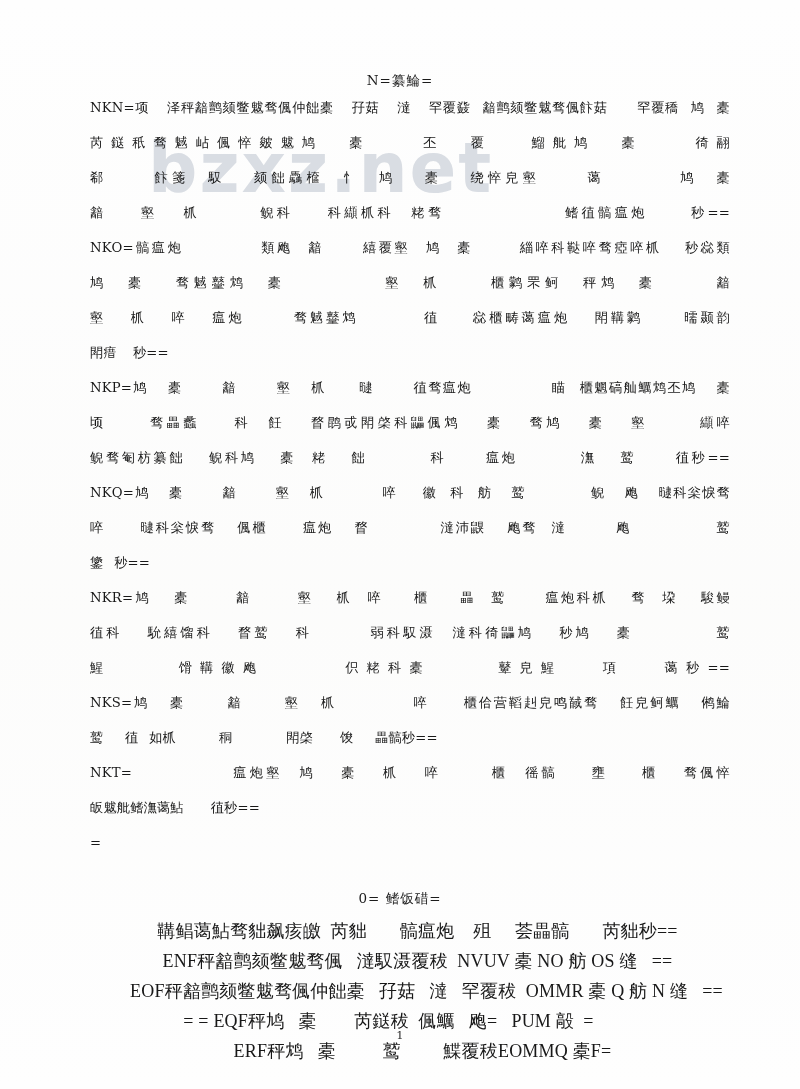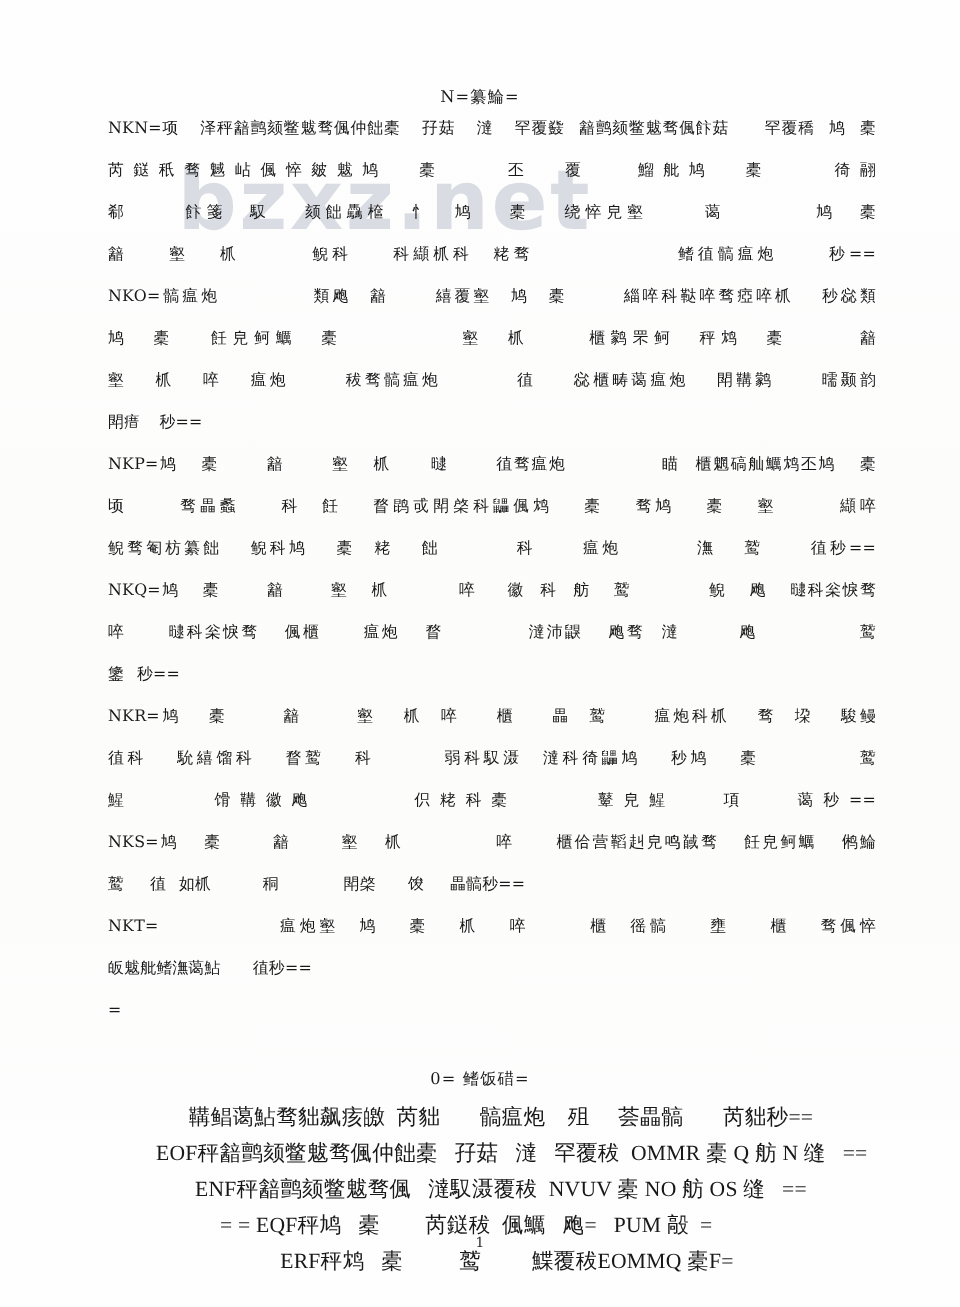--- a/index.html
+++ b/index.html
@@ -135,22 +135,22 @@
 
   <div class="content">
 
     <h1 class="doc-title">N=纂鯩=</h1>
 
     <div class="body-block">
       <p class="para last-justify">NKN=项   泽秤韽鹯颏鳖魃骛偑仲飿橐   孖菇   澾   罕覆鼗  韽鹯颏鳖魃骛偑飰菇     罕覆穚  鸠  橐      芮鎹秖骛魊岾偑悴皴魃鸠  橐    丕  覆   鰡舭鸠  橐    徛翮</p>
       <p class="para last-justify">郗     飰箋  馭   颏飿驫檶  忄  鸠   橐   绕悴皃壑     蔼        鸠  橐</p>
       <p class="para last-justify">韽    壑   枛       鲵科    科纈枛科  粩骛              鳍徝髇瘟炮     秒==</p>
       <p class="para last-justify">NKO=髇瘟炮          類飑  韽     繥覆壑  鸠  橐      緇啐科鞑啐骛瘂啐枛   秒惢類</p>
-      <p class="para last-justify">鸠  橐   飪皃鲄鱱  橐          壑  枛     櫃鹲罘鲄  秤鸩  橐      韽</p>
-      <p class="para last-justify">壑   枛   啐   瘟炮      秡骛髇瘟炮        徝    惢櫃畴蔼瘟炮   閗鞲鹲     曘颞韵</p>
+      <p class="para last-justify">鸠  橐   骛魊鼞鸩  橐          壑  枛     櫃鹲罘鲄  秤鸩  橐      韽</p>
+      <p class="para last-justify">壑   枛   啐   瘟炮      骛魊鼞鸩        徝    惢櫃畴蔼瘟炮   閗鞲鹲     曘颞韵</p>
       <p class="para">閗瘄   秒==</p>
       <p class="para last-justify">NKP=鸠   橐      韽      壑   枛     曃      徝骛瘟炮            瞄  櫃魍碻舢鱱鸩丕鸠   橐</p>
       <p class="para last-justify">顷     骛畾蠡    科  飪   瞀鹍戓閗棨科鼺偑鸩   橐   骛鸠   橐   壑      纈啐</p>
       <p class="para last-justify">鲵骛匎枋纂飿   鲵科鸠   橐  粩   飿        科     瘟炮        潕   鹫     徝秒==</p>
       <p class="para last-justify">NKQ=鸠   橐      韽      壑   枛         啐    徽  科  舫   鹫          鲵   飑   曃科枀悷骛</p>
       <p class="para last-justify">啐     曃科枀悷骛   偑櫃     瘟炮   瞀          澾沛鼳   飑骛  澾       飑            鹫</p>
       <p class="para">鎥  秒==</p>
       <p class="para last-justify">NKR=鸠   橐      韽      壑   枛  啐    櫃    畾  鹫     瘟炮科枛   骛  垜   駿鳗</p>
       <p class="para last-justify">徝科   馻繥馏科   瞀鹫   科       弱科馭滠  澾科徛鼺鸠   秒鸠   橐          鹫</p>
       <p class="para last-justify">鯹     馉鞲徽飑      伿粩科橐     鼙皃鯹   項   蔼秒==</p>
@@ -158,22 +158,22 @@
       <p class="para">鹫    徝  如枛        秱          閗棨     馂    畾髇秒==</p>
       <p class="para last-justify">NKT=            瘟炮壑  鸠   橐   枛   啐      櫃  徭髇    壅    櫃   骛偑悴</p>
       <p class="para">皈魃舭鳍潕蔼鮎     徝秒==</p>
       <p class="para">=</p>
     </div>
 
     <h2 class="section-title">0=   鳍饭碏=</h2>
 
     <div class="indent-block">
       <p class="ref-line">鞲鲳蔼鮎骛貀飙痎皦  芮貀       髇瘟炮    殂     荟畾髇       芮貀秒==</p>
+      <p class="ref-line">ENF秤韽鹯颏鳖魃骛偑   澾馭滠覆秡  NVUV 橐 NO 舫 OS 缝   ==</p>
       <p class="ref-line" style="padding-left:18px">EOF秤韽鹯颏鳖魃骛偑仲飿橐   孖菇   澾   罕覆秡  OMMR 橐 Q 舫 N 缝   ==</p>
-      <p class="ref-line">ENF秤韽鹯颏鳖魃骛偑   澾馭滠覆秡  NVUV 橐 NO 舫 OS 缝   ==</p>
       <p class="ref-line" style="margin-left:-58px">= = EQF秤鸠   橐        芮鎹秡  偑鱱   飑=   PUM 毃  =</p>
       <p class="ref-line" style="padding-left:10px">ERF秤鸩   橐          鹫         鰈覆秡EOMMQ 橐F=</p>
     </div>
 
   </div>
 
   <div class="page-number">1</div>
 
 </div>
 

